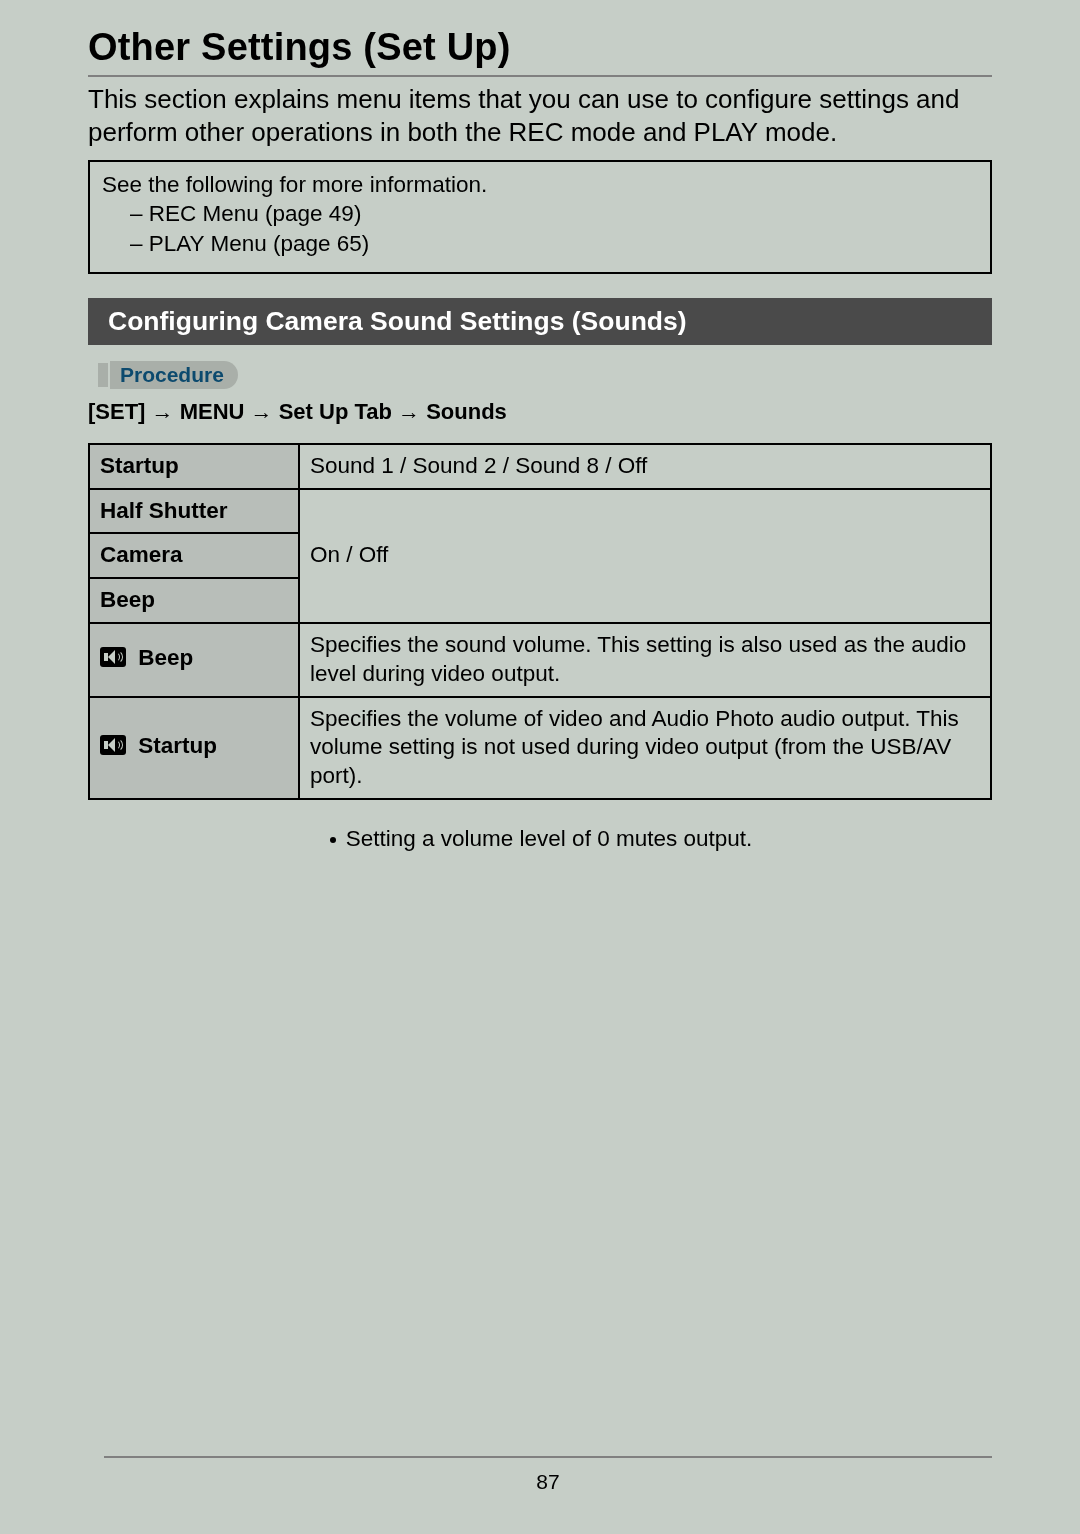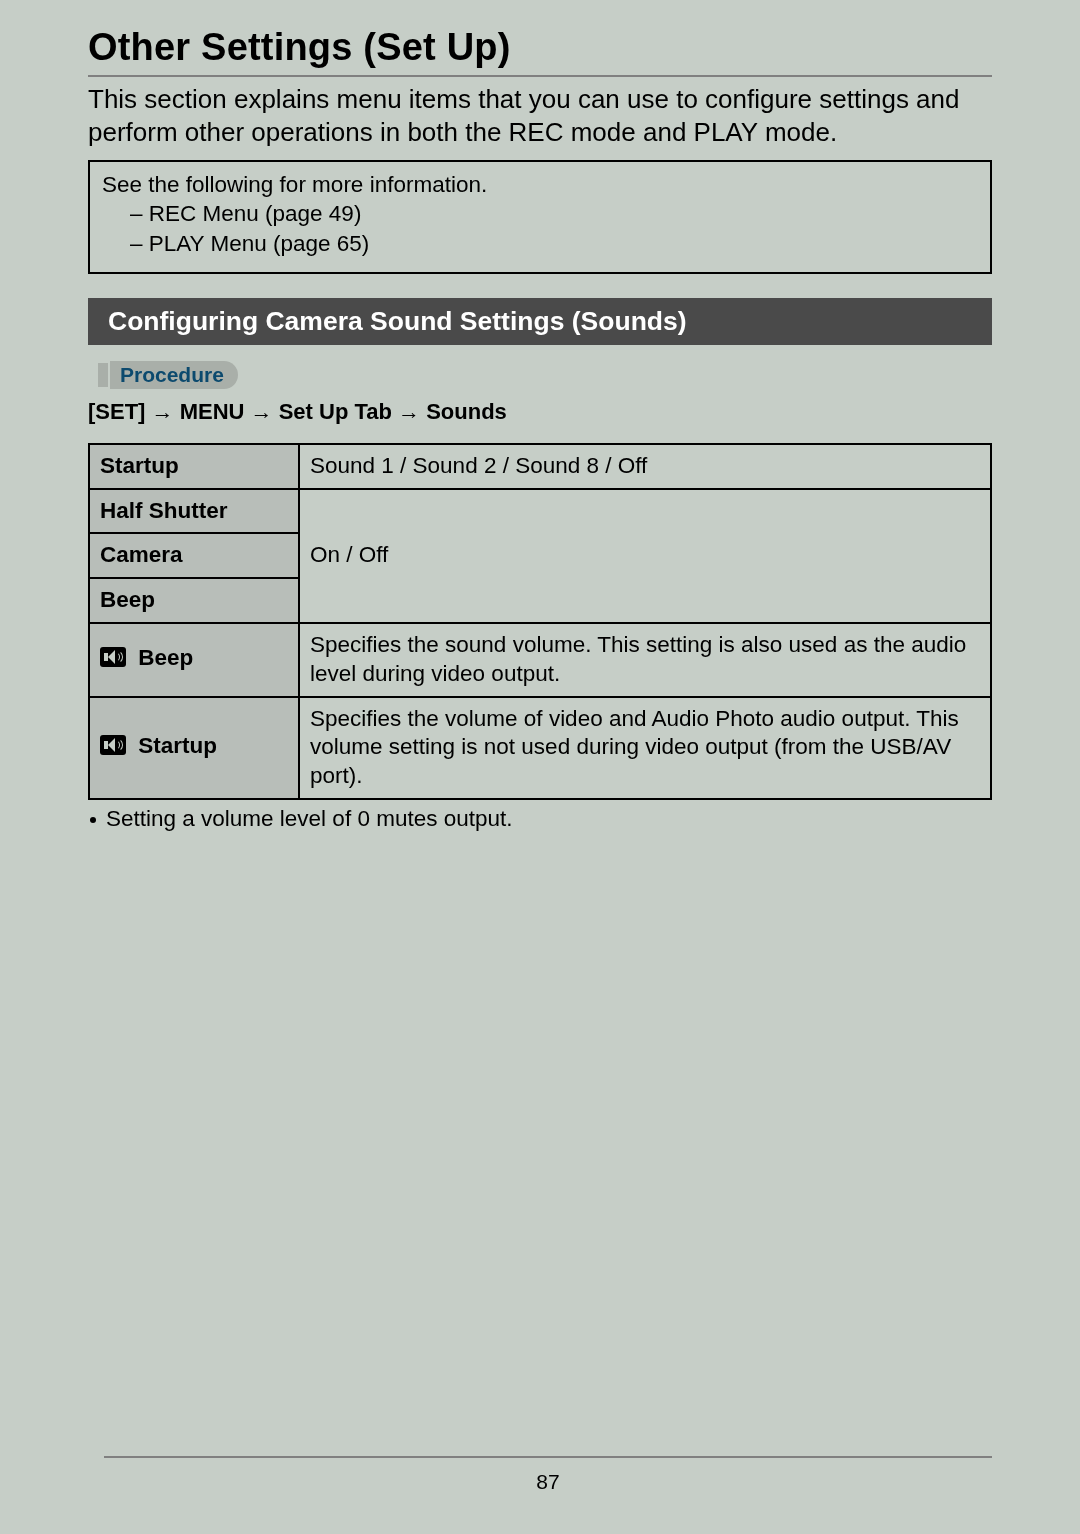--- a/index.html
+++ b/index.html
@@ -93,21 +93,22 @@
     width: 210px;
     white-space: nowrap;
   }
   .tbl .lab .ico {
     display: inline-block;
     vertical-align: -2px;
     margin-right: 6px;
   }
   .note-row {
     font-size: 22.5px;
-    margin: 6px 0 0 2px;
+    margin: 26px 0 0 2px;
+    text-align: center;
   }
   .note-row .bullet {
     display: inline-block;
     width: 6px; height: 6px;
     background: #000;
     border-radius: 50%;
     vertical-align: 3px;
     margin-right: 10px;
   }
   .footer {

